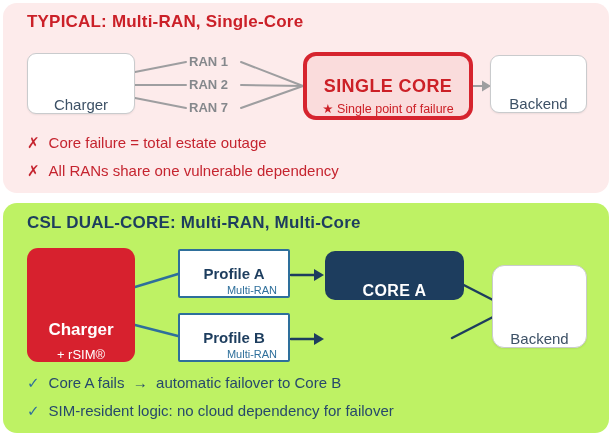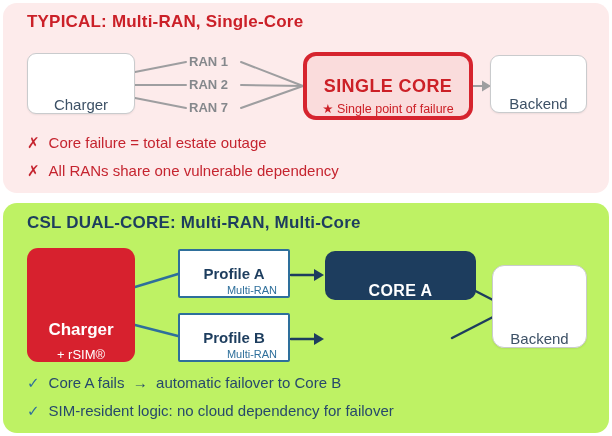--- a/index.html
+++ b/index.html
@@ -53,21 +53,21 @@
   .charger-d .main{font-size:17px;font-weight:bold;}
   .charger-d .sub{font-size:13px;margin-top:7px;}
   .profile{
     left:175px;width:112px;height:49px;background:#ffffff;
     border:2px solid #2e6f9b;border-radius:2px;
   }
   .profile-a{top:46px;} .profile-b{top:110px;}
   .profile .main{color:#1d3d5e;font-weight:bold;font-size:15px;}
   .profile .sub{color:#2e6f9b;font-size:11px;margin-top:2px;padding-left:36px;}
   .core{
-    left:322px;width:151px;height:49px;background:#1d3d5e;border-radius:10px;
+    left:322px;width:139px;height:49px;background:#1d3d5e;border-radius:10px;
     color:#ffffff;font-weight:bold;font-size:16px;letter-spacing:.4px;
   }
   .core-a{top:48px;} .core-b{top:112px;}
   .backend-d{left:489px;top:62px;width:95px;height:83px;border-radius:12px;}
 
   
   .bullet{
     position:absolute;left:24px;display:flex;align-items:baseline;
     font-size:15px;gap:9px;
   }

